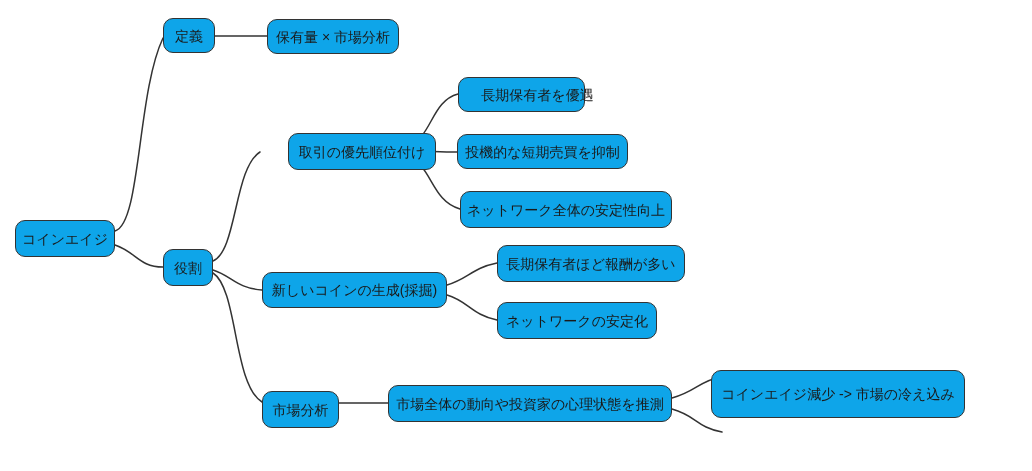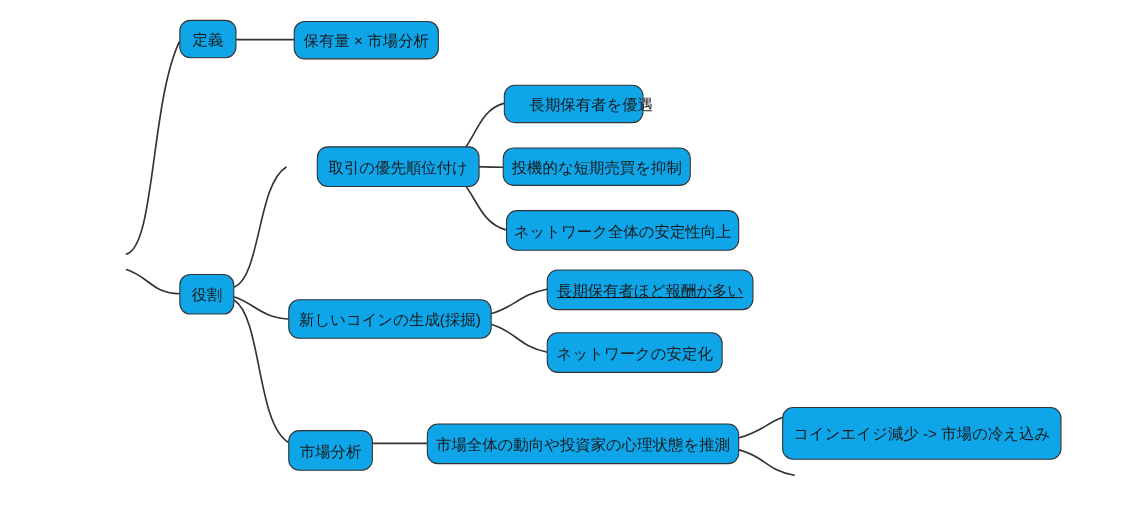--- a/index.html
+++ b/index.html
@@ -60,38 +60,39 @@
     <path d="M 408 146 C 432 138, 431 101, 458 94"></path>
     <path d="M 408 151 C 425 151, 440 152, 457 152"></path>
     <path d="M 408 157 C 432 165, 431 201, 460 209"></path>
     <path d="M 447 285 C 468 279, 472 268, 497 263"></path>
     <path d="M 447 295 C 468 301, 472 315, 497 320"></path>
     <path d="M 338 403 C 355 403, 371 403, 388 403"></path>
     <path d="M 672 398 C 697 391, 697 382, 723 376"></path>
     <path d="M 672 409 C 697 416, 696 427, 722 432"></path>
   </svg>
 
+  <div class="node" style="left:15px;  top:220px; width:100px; height:37px;">コインエイジ</div>
 
   <div class="node" style="left:163px; top:18px;  width:52px;  height:35px;">定義</div>
 
   <div class="node" style="left:267px; top:19px;  width:132px; height:35px;">保有量 × 市場分析</div>
 
   <div class="node" style="left:163px; top:249px; width:50px;  height:37px;">役割</div>
 
   <div class="node" style="left:260px; top:133px; width:148px; height:37px;margin-left:28px;">取引の優先順位付け</div>
 
   <div class="node" style="left:458px; top:77px;  width:127px; height:35px;padding-left:40px;">長期保有者を優遇</div>
 
   <div class="node" style="left:457px; top:134px; width:171px; height:35px;">投機的な短期売買を抑制</div>
 
   <div class="node" style="left:460px; top:191px; width:212px; height:37px;">ネットワーク全体の安定性向上</div>
 
   <div class="node" style="left:262px; top:272px; width:185px; height:36px;">新しいコインの生成(採掘)</div>
 
-  <div class="node" style="left:497px; top:245px; width:188px; height:37px;text-decoration:underline;">長期保有者ほど報酬が多い</div>
+  <div class="node" style="left:497px; top:245px; width:188px; height:37px;">長期保有者ほど報酬が多い</div>
 
   <div class="node" style="left:497px; top:302px; width:160px; height:37px;">ネットワークの安定化</div>
 
   <div class="node" style="left:262px; top:391px; width:77px;  height:37px;">市場分析</div>
 
   <div class="node" style="left:388px; top:385px; width:284px; height:37px;">市場全体の動向や投資家の心理状態を推測</div>
 
   <div class="node" style="left:711px; top:358px; width:254px; height:48px;margin-top:12px;">コインエイジ減少 -&gt; 市場の冷え込み</div>
 
 

